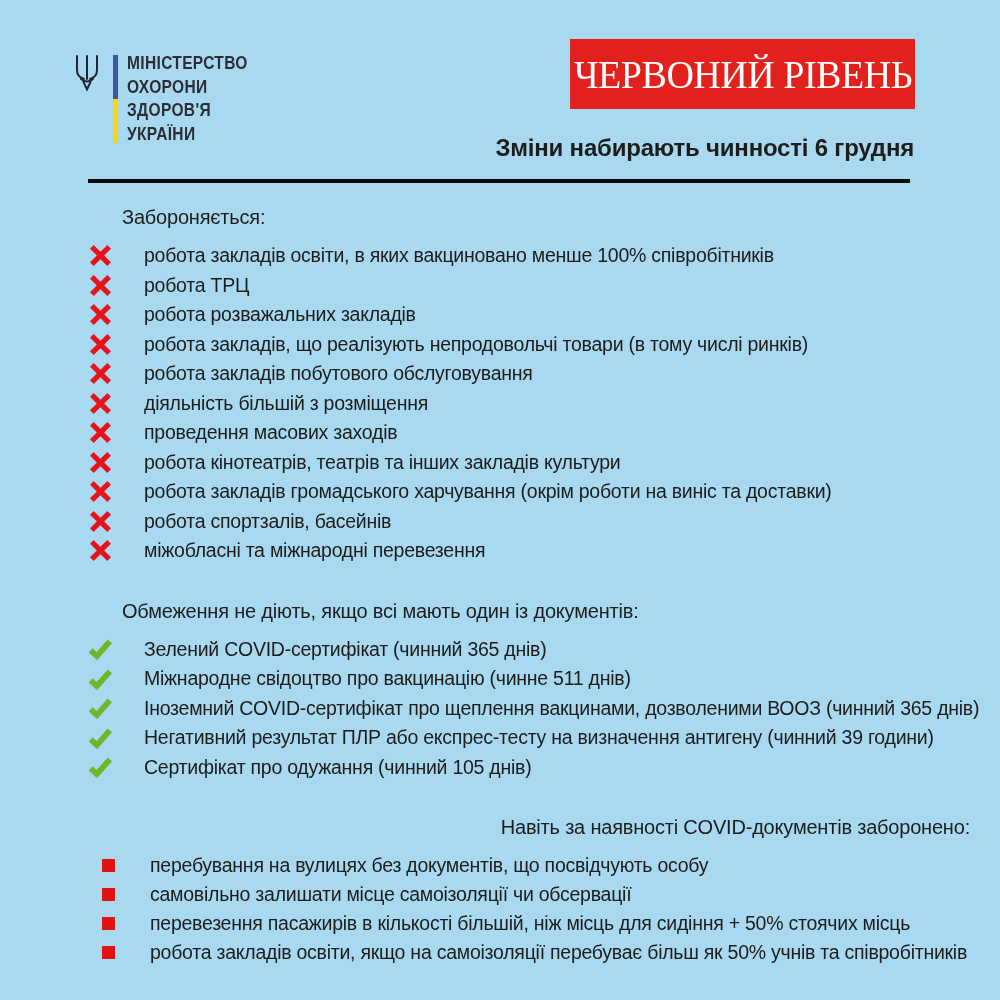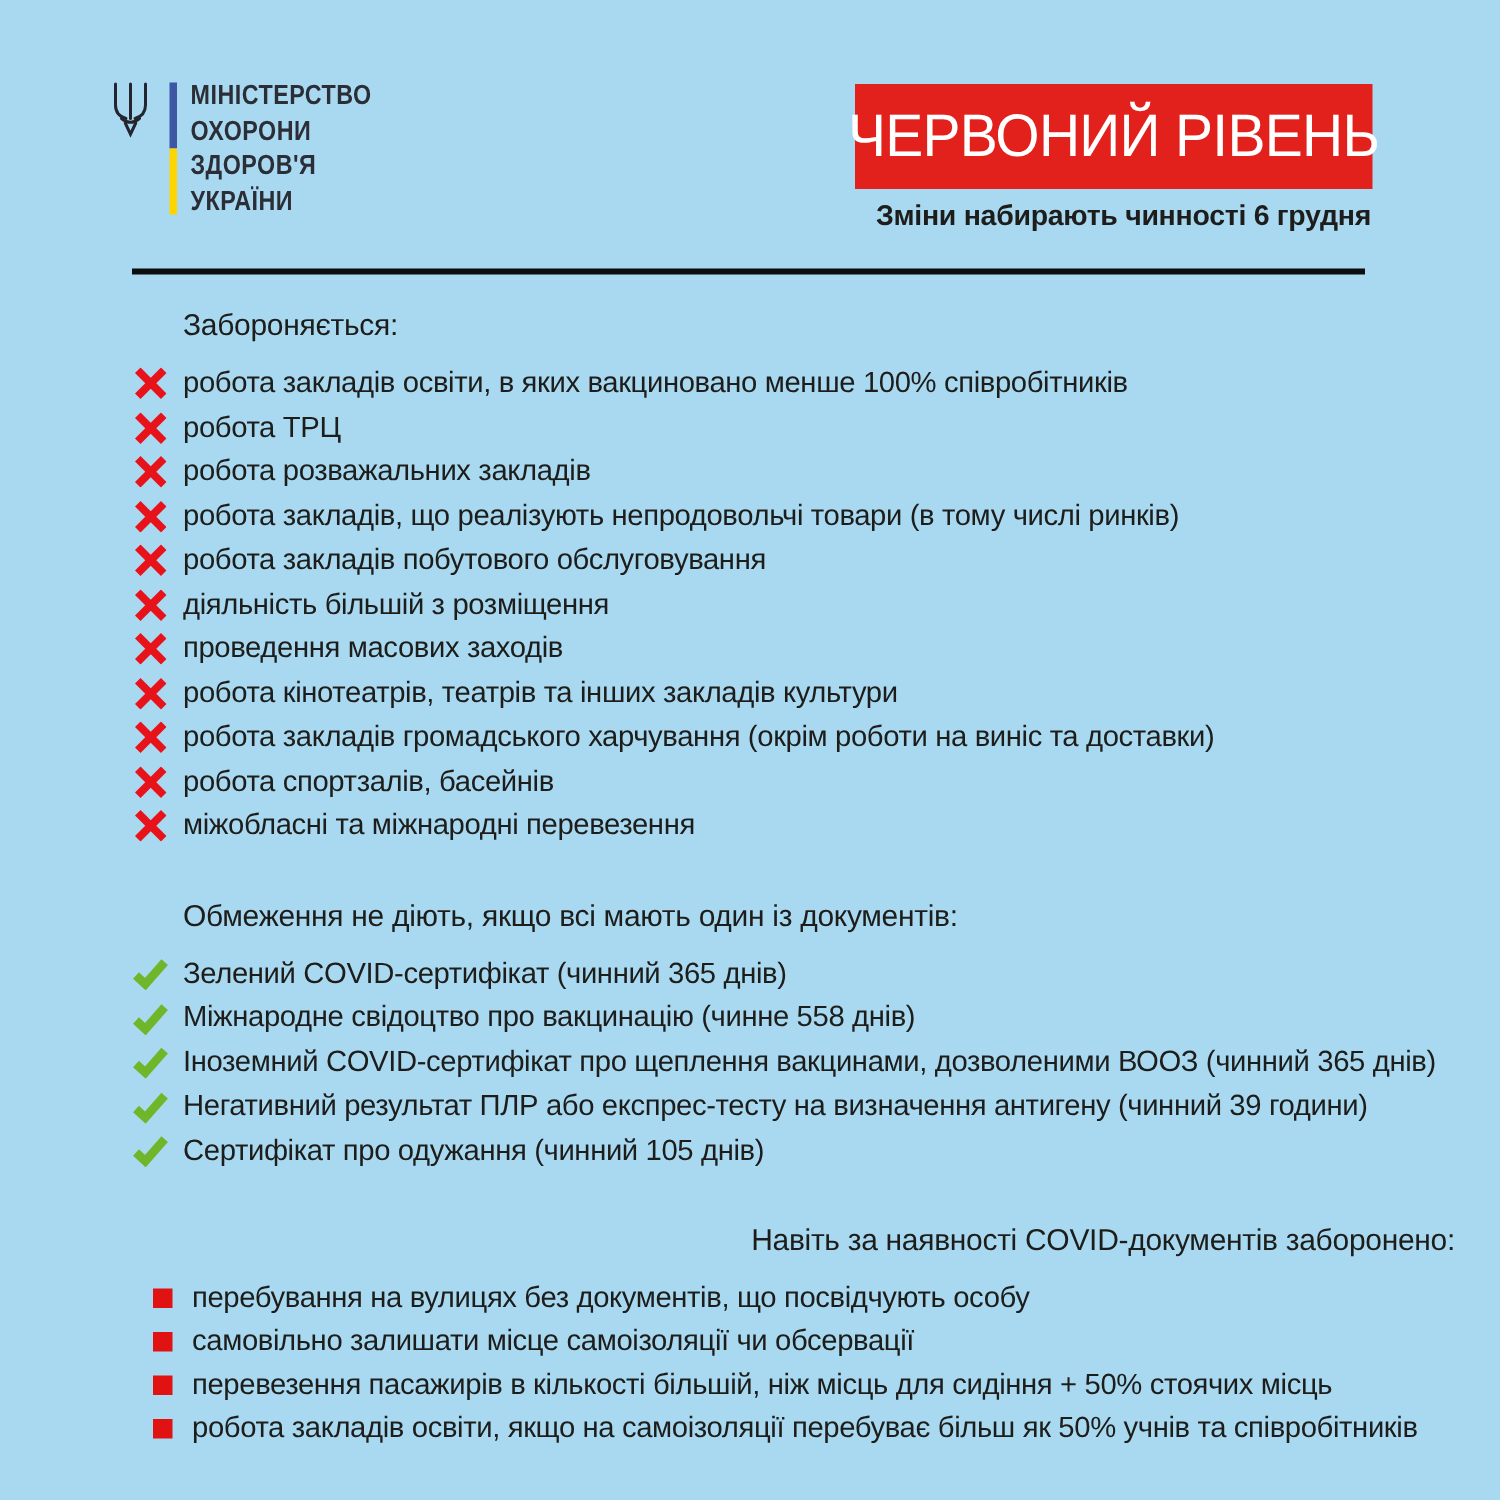--- a/index.html
+++ b/index.html
@@ -19,45 +19,45 @@
   .logo-bar .half { flex:1; }
   .logo-text {
     margin-left:9px;
     font-size:18.5px; line-height:23.5px; font-weight:600;
     color:#2b2e36; letter-spacing:.4px; text-transform:uppercase;
     transform:scaleX(.84); transform-origin:0 0; white-space:nowrap;
   }
 
   
   .banner {
-    position:absolute; left:570px; top:56px; width:345px; height:70px;
-    display:flex; align-items:center; justify-content:center;
+    position:absolute; left:570px; top:39px; width:345px; height:70px;
+    display:flex; align-items:center; justify-content:center;font-family:Liberation Serif, serif;
   }
   .banner-label {
     color:#fff; font-size:40px; font-weight:500; letter-spacing:-.5px;
     transform:scaleX(.95); white-space:nowrap;
   }
 
   .effective {
     position:absolute; right:86px; top:134px;
-    font-size:19px; font-weight:700; letter-spacing:-.2px;
+    font-size:24px; font-weight:700; letter-spacing:-.2px;
   }
 
   .rule { position:absolute; left:88px; top:179px; width:822px; height:4px; background:#0d0d0d; }
 
   
   .content { position:absolute; left:88px; top:206px; right:30px; }
   .section-title {
     font-size:20px; font-weight:400; letter-spacing:-.2px;
     margin-left:34px; white-space:nowrap;
   }
   .rows { margin-top:12px; }
   .row {
     display:flex; align-items:center; height:29.5px;
-    font-size:19.5px; letter-spacing:-.25px; white-space:nowrap;
+    font-size:19.5px; letter-spacing:-.25px; white-space:nowrap;gap:22px;
   }
   .row .icon { width:24px; flex:none; display:flex; justify-content:center; align-items:center; margin-right:10px; }
   .section { display:block; }
   .section + .section { margin-top:34px; }
   .section-3 { margin-top:26px;text-align:right; }
   .section-3 .row { height:29px; padding-left:13px; }
   .section-3 .row .icon { width:14px; margin-right:13px; }
   .sq { width:13px; height:13px; display:inline-block; }
 </style>
 </head>
@@ -201,21 +201,21 @@
               </svg>
             </span>
           <span>Зелений COVID-сертифікат (чинний 365 днів)</span>
         </div>
         <div class="row">
           <span class="icon">
               <svg width="26" height="22" viewBox="0 0 27 22">
                 <path d="M3 12.5 L10 19 L24.5 2.5" fill="none" stroke="#70b62b" stroke-width="6.5"></path>
               </svg>
             </span>
-          <span>Міжнародне свідоцтво про вакцинацію (чинне 558 днів)</span>
+          <span>Міжнародне свідоцтво про вакцинацію (чинне 511 днів)</span>
         </div>
         <div class="row">
           <span class="icon">
               <svg width="26" height="22" viewBox="0 0 27 22">
                 <path d="M3 12.5 L10 19 L24.5 2.5" fill="none" stroke="#70b62b" stroke-width="6.5"></path>
               </svg>
             </span>
           <span>Іноземний COVID-сертифікат про щеплення вакцинами, дозволеними ВООЗ (чинний 365 днів)</span>
         </div>
         <div class="row">

